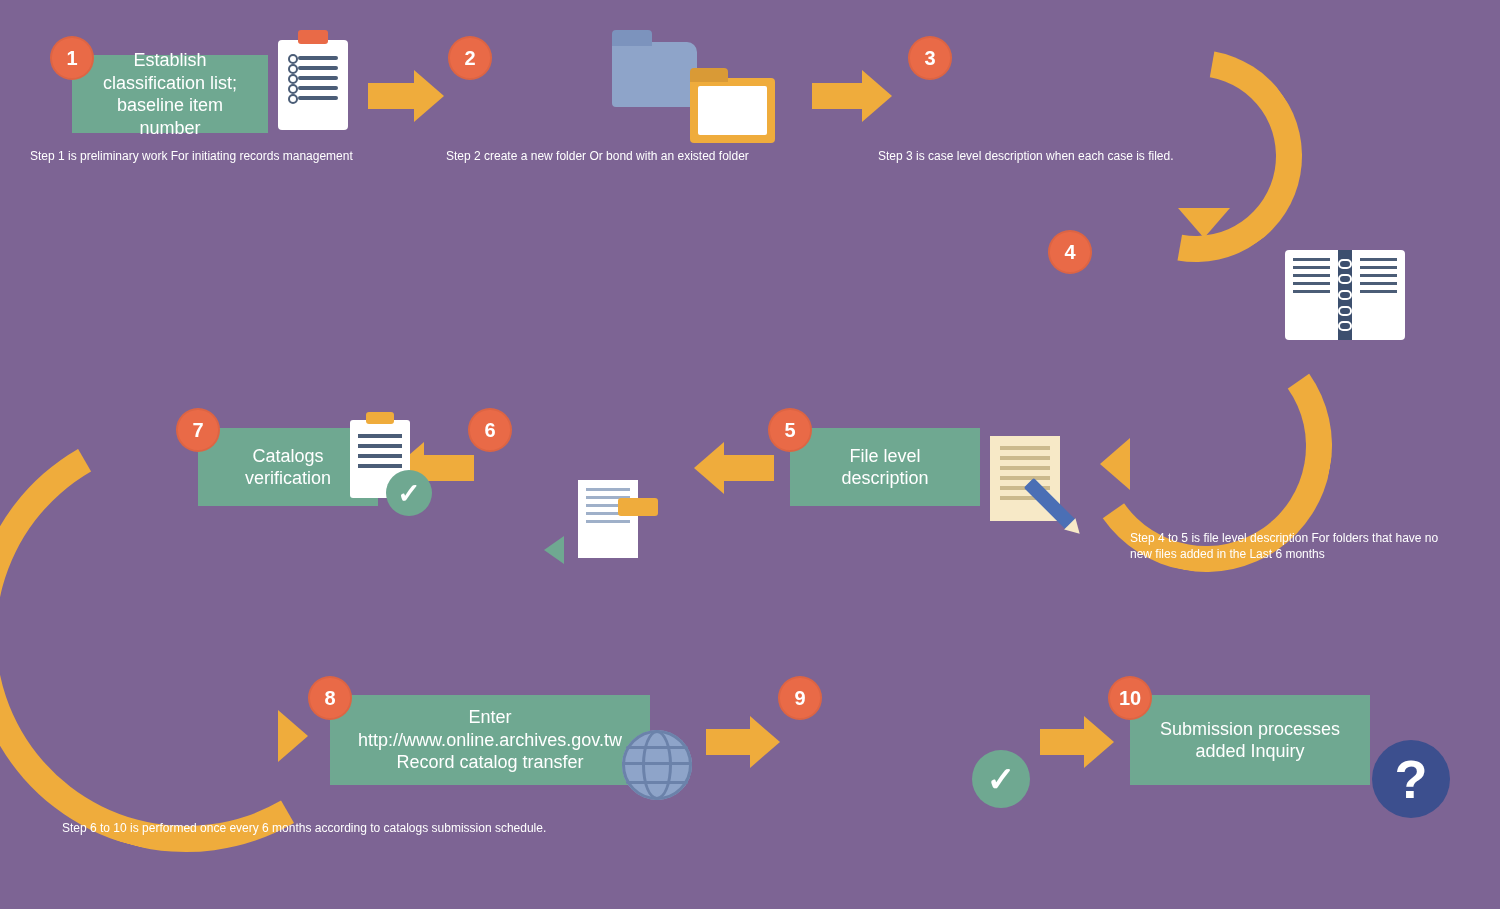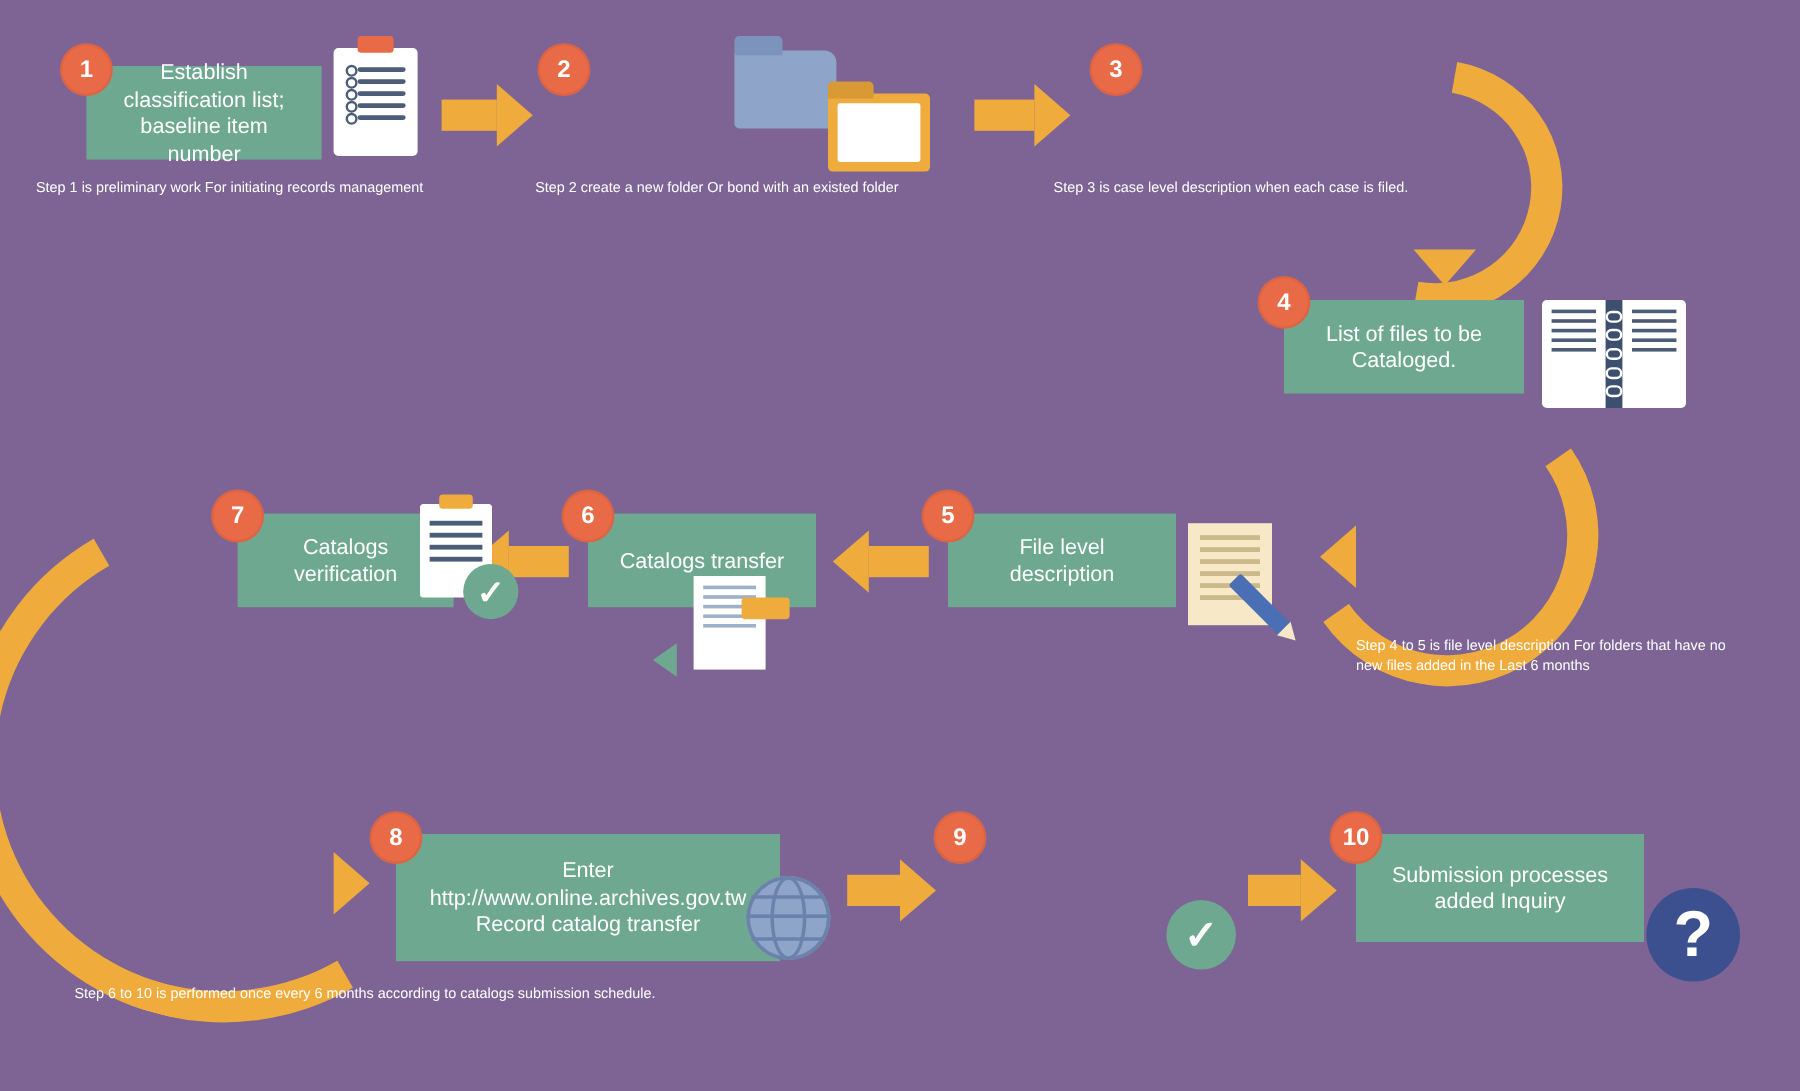--- a/index.html
+++ b/index.html
@@ -173,21 +173,20 @@
     <div class="shaft" style="width:50px;"></div>
       <div class="head"></div>
   </div>
 
   <div class="num" style="left:908px; top:36px;">3</div>
   <div class="caption" style="left:878px; top:148px; width:320px;">Step 3 is case level description when each case is filed.</div>
 
   <div class="curve a" style="left:1090px; top:50px; transform:rotate(-35deg);"></div>
   <div class="curve-head-down" style="left:1178px; top:208px;"></div>
 
-  <div class="box" style="left:1070px; top:250px; width:200px; height:78px;">List of files to be Cataloged.</div>
   <div class="num" style="left:1048px; top:230px;">4</div>
   <div class="icon" style="left:1285px; top:250px;">
     <div class="notebook">
       <div class="page">
           <div class="ln"></div>
           <div class="ln"></div>
           <div class="ln"></div>
           <div class="ln"></div>
           <div class="ln"></div>
         </div>
@@ -224,21 +223,20 @@
         <div class="pencil"></div>
       </div>
   </div>
   <div class="caption" style="left:1130px; top:530px; width:320px;">Step 4 to 5 is file level description For folders that have no new files added in the Last 6 months</div>
 
   <div class="arrow-left" style="left:694px; top:442px;">
     <div class="head"></div>
       <div class="shaft" style="width:50px;"></div>
   </div>
 
-  <div class="box" style="left:490px; top:428px; width:190px; height:78px;">Catalogs transfer</div>
   <div class="num" style="left:468px; top:408px;">6</div>
   <div class="icon" style="left:578px; top:480px;">
     <div class="doc">
         <div class="ln"></div>
         <div class="ln"></div>
         <div class="ln"></div>
         <div class="ln"></div>
         <div class="ln"></div>
         <div class="hand"></div>
       </div>
@@ -258,21 +256,21 @@
         <div class="ln"></div>
         <div class="ln"></div>
         <div class="ln"></div>
       </div>
   </div>
   <div class="check-badge" style="left:386px; top:470px;">✓</div>
 
   <div class="curve c" style="left:-30px; top:420px; transform:rotate(15deg);"></div>
   <div class="curve-head-right" style="left:278px; top:710px;"></div>
 
-  <div class="box" style="left:330px; top:695px; width:320px; height:106px;">Enter http://www.online.archives.gov.tw Record catalog transfer</div>
+  <div class="box" style="left:330px; top:695px; width:320px; height:90px;">Enter http://www.online.archives.gov.tw Record catalog transfer</div>
   <div class="num" style="left:308px; top:676px;">8</div>
   <div class="icon" style="left:622px; top:730px;">
     <div class="globe">
         <div class="eq"></div>
         <div class="eq2"></div>
         <div class="eq3"></div>
       </div>
   </div>
 
   <div class="arrow-right" style="left:706px; top:716px;">

